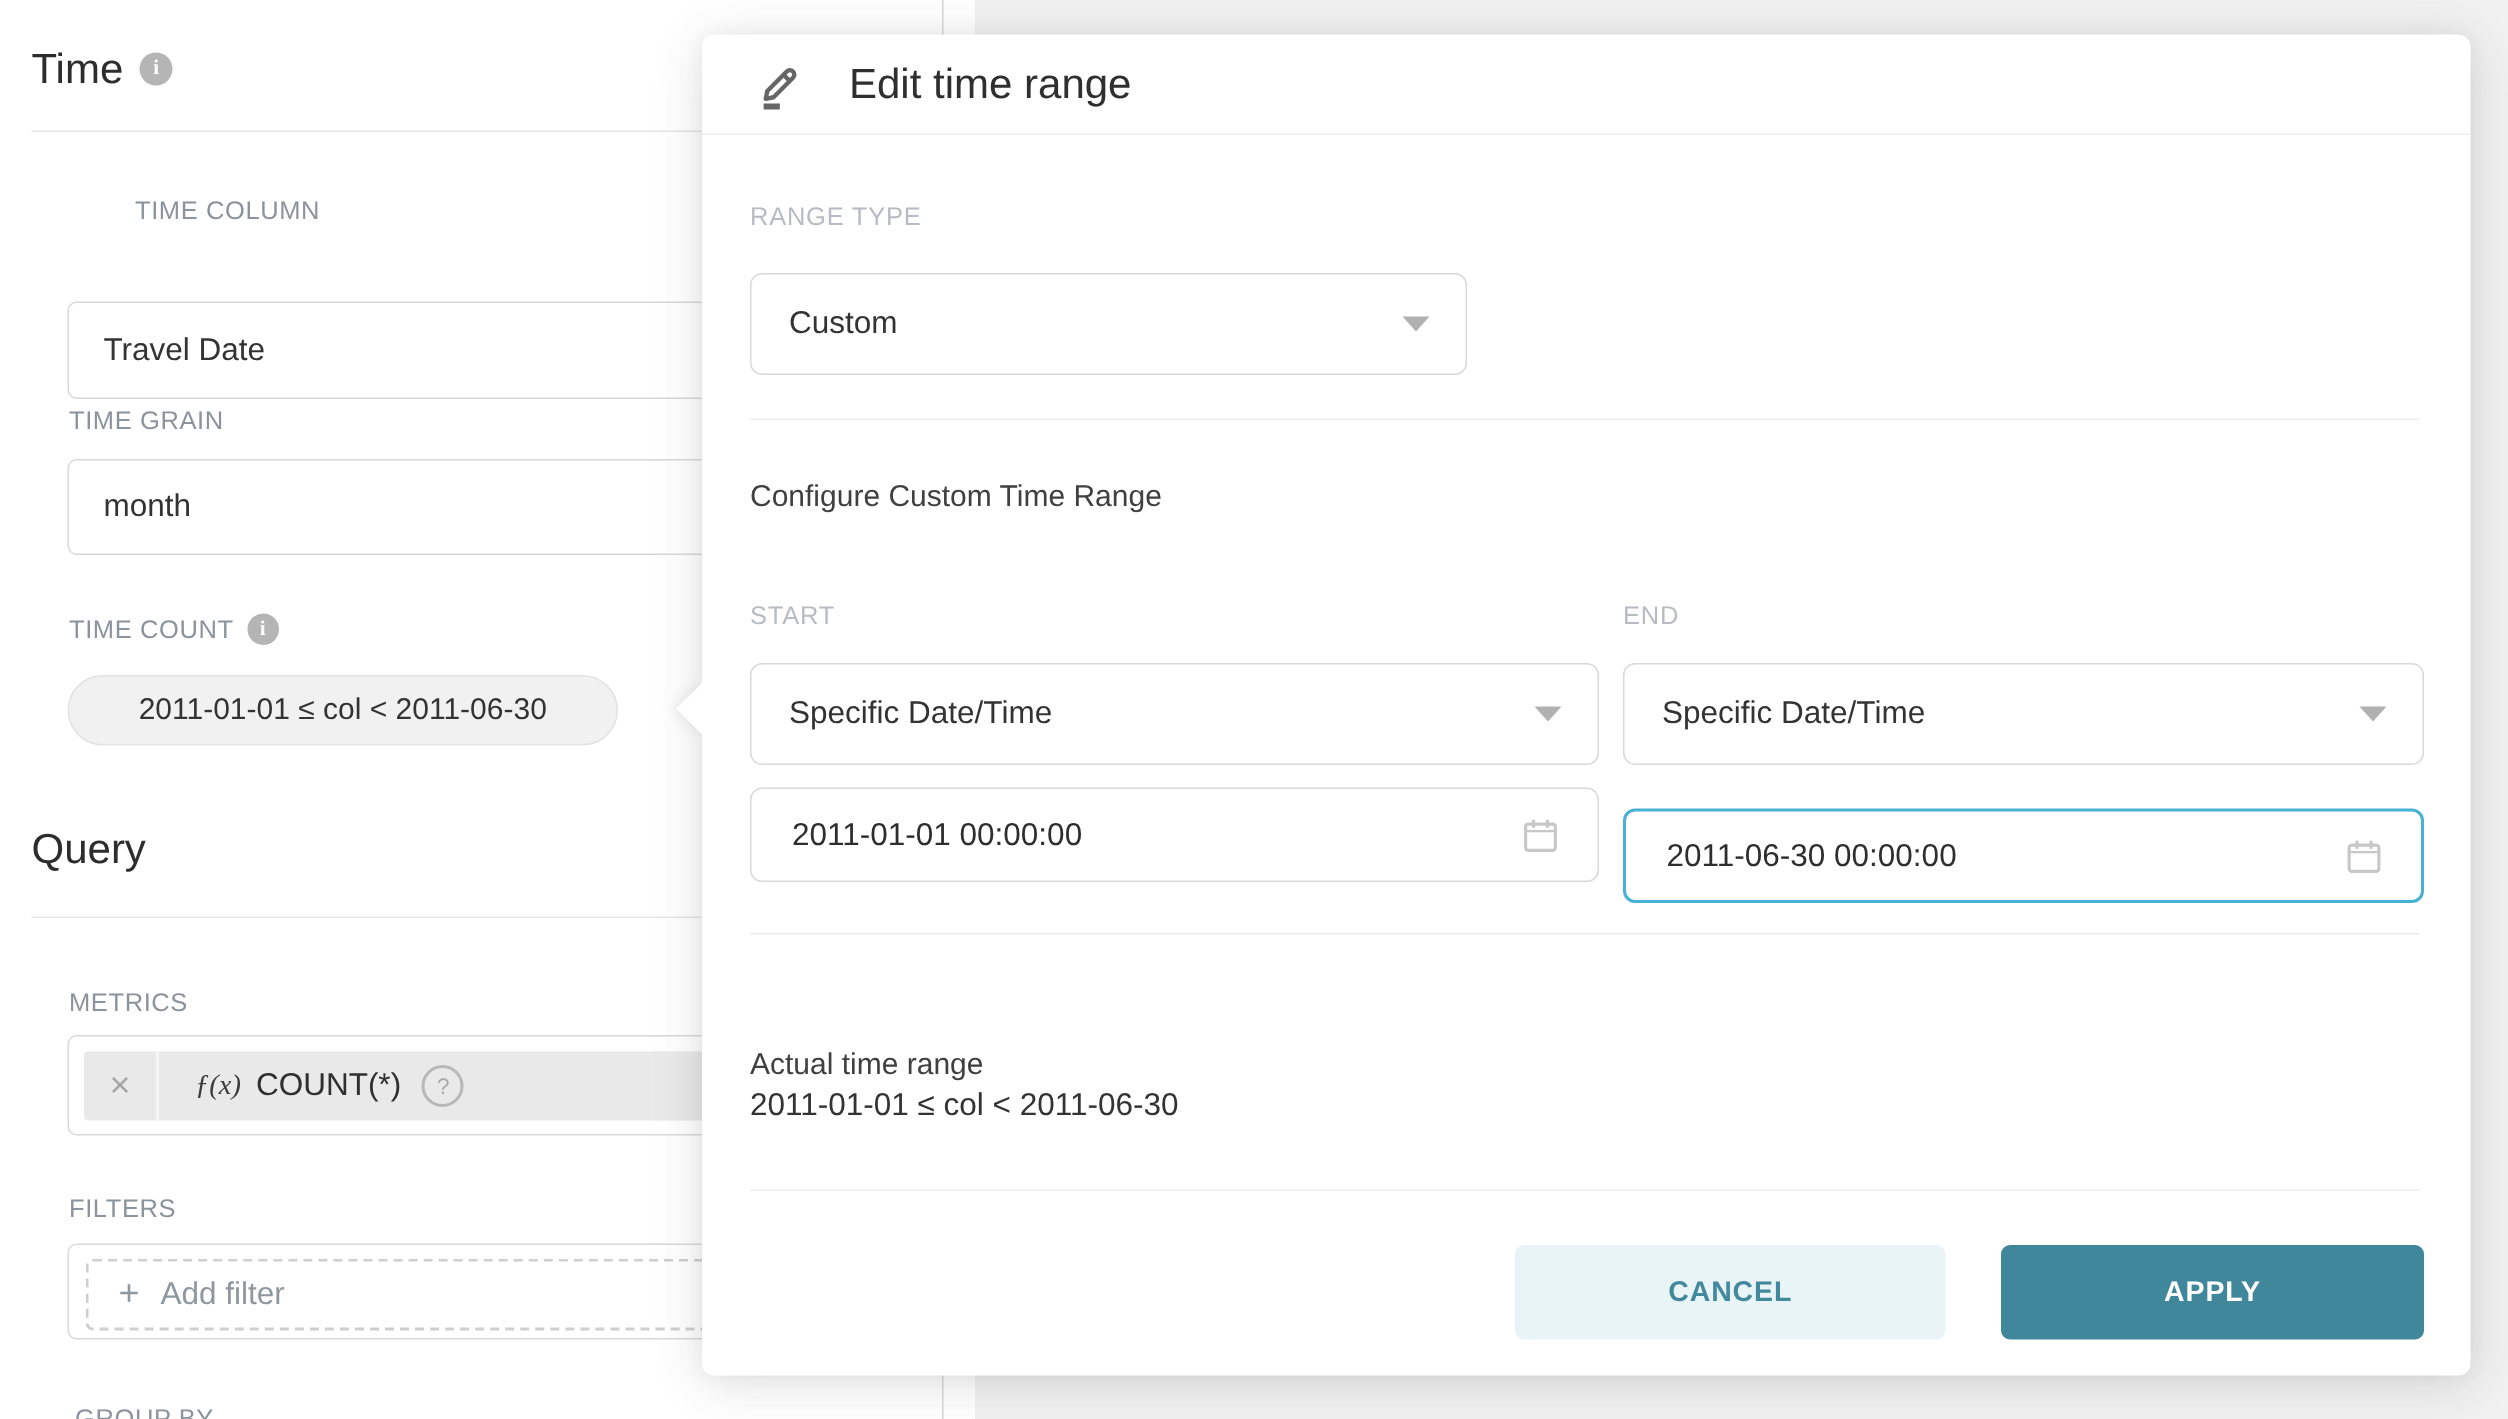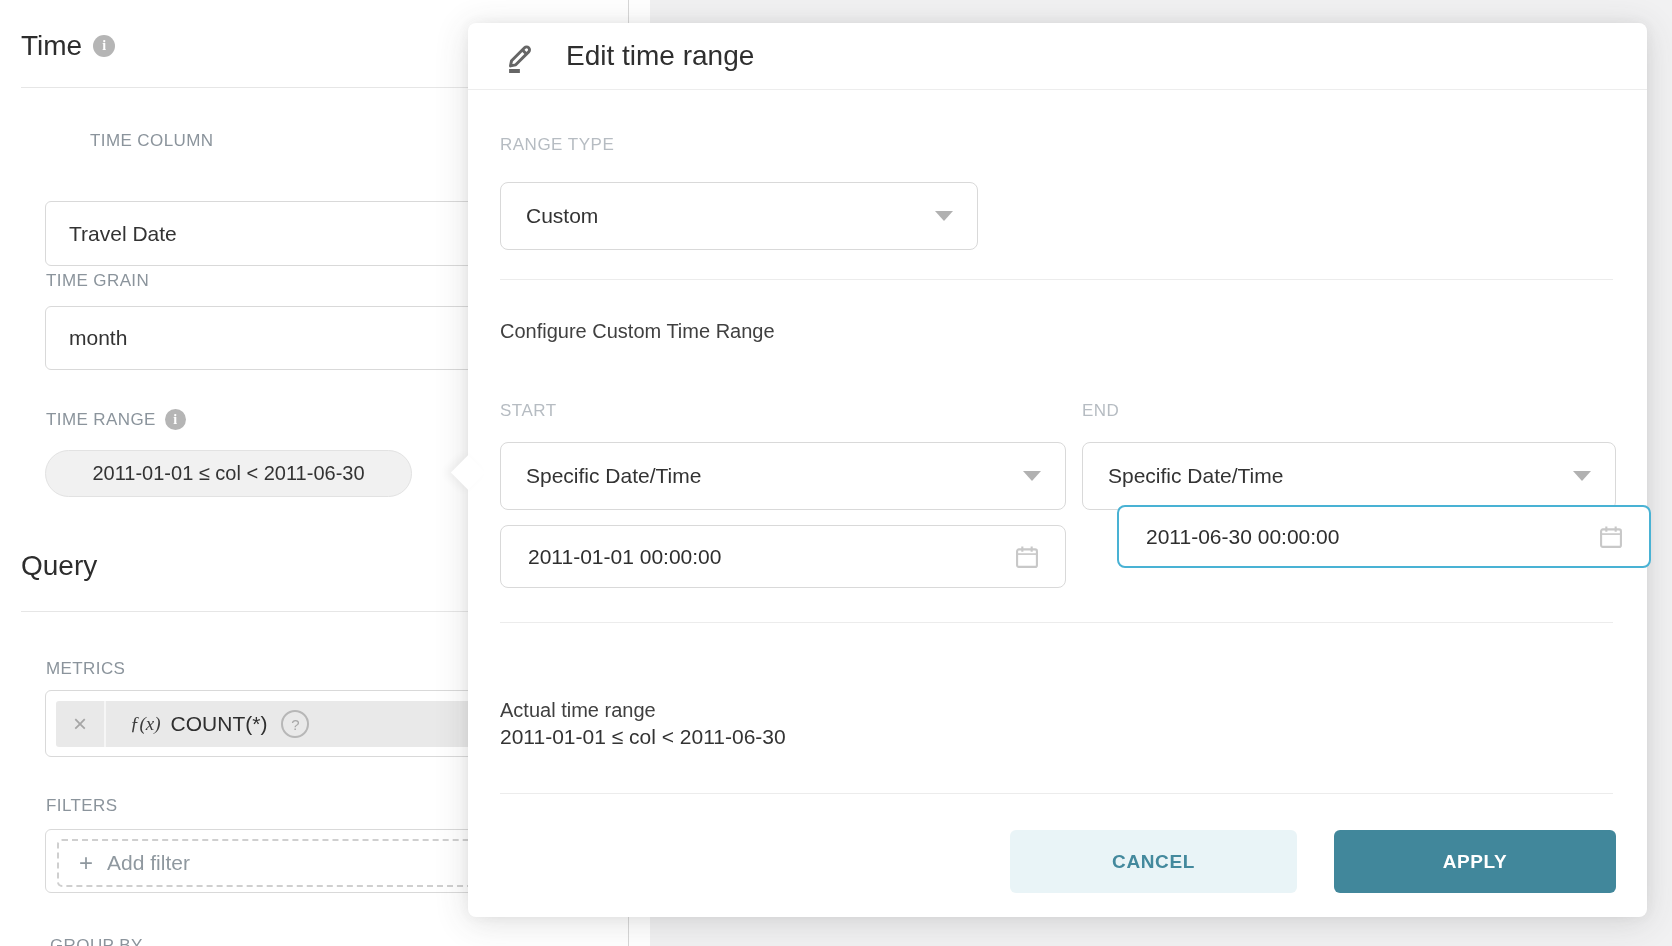--- a/index.html
+++ b/index.html
@@ -84,21 +84,21 @@
   <div class="abs input-box" style="left:45px;top:165px;width:550px;height:65px;margin-top:36px;">
     <span>Travel Date</span>
   </div>
 
   <div class="abs fieldlabel" style="left:46px;top:271px;">TIME GRAIN</div>
   <div class="abs input-box" style="left:45px;top:306px;width:550px;height:64px;">
     <span>month</span>
   </div>
 
   <div class="abs fieldlabel" style="left:46px;top:409px;">
-    <span>TIME RANGE</span>
+    <span>TIME COUNT</span>
     <span class="info-dot" style="width:21px;height:21px;">i</span>
   </div>
   <div class="abs pill" style="left:45px;top:450px;width:367px;justify-content:center;">
     <span>2011-01-01 ≤ col &lt; 2011-06-30</span>
   </div>
 
   <div class="abs section-title" style="left:21px;top:550px;">
     <span>Query</span>
   </div>
   <div class="abs hr-left" style="top:611px;"></div>
@@ -160,21 +160,21 @@
 
   <div class="abs date-box" style="left:32px;top:502px;width:566px;">
     <span>2011-01-01 00:00:00</span>
     <svg class="cal" width="28" height="28" viewBox="0 0 24 24">
       <rect x="3.5" y="5.5" width="17" height="15" rx="1.5" fill="none" stroke="#c8c8c8" stroke-width="1.8"></rect>
       <line x1="8" y1="3" x2="8" y2="7.5" stroke="#c8c8c8" stroke-width="1.8"></line>
       <line x1="16" y1="3" x2="16" y2="7.5" stroke="#c8c8c8" stroke-width="1.8"></line>
       <line x1="4" y1="9.5" x2="20" y2="9.5" stroke="#c8c8c8" stroke-width="1.4"></line>
     </svg>
   </div>
-  <div class="abs date-box focused" style="left:614px;top:482px;width:534px;margin-left:35px;">
+  <div class="abs date-box focused" style="left:614px;top:516px;width:534px;">
     <span>2011-06-30 00:00:00</span>
     <svg class="cal" width="28" height="28" viewBox="0 0 24 24">
       <rect x="3.5" y="5.5" width="17" height="15" rx="1.5" fill="none" stroke="#c8c8c8" stroke-width="1.8"></rect>
       <line x1="8" y1="3" x2="8" y2="7.5" stroke="#c8c8c8" stroke-width="1.8"></line>
       <line x1="16" y1="3" x2="16" y2="7.5" stroke="#c8c8c8" stroke-width="1.8"></line>
       <line x1="4" y1="9.5" x2="20" y2="9.5" stroke="#c8c8c8" stroke-width="1.4"></line>
     </svg>
   </div>
 
   <div class="abs mdivider" style="top:599px;"></div>

